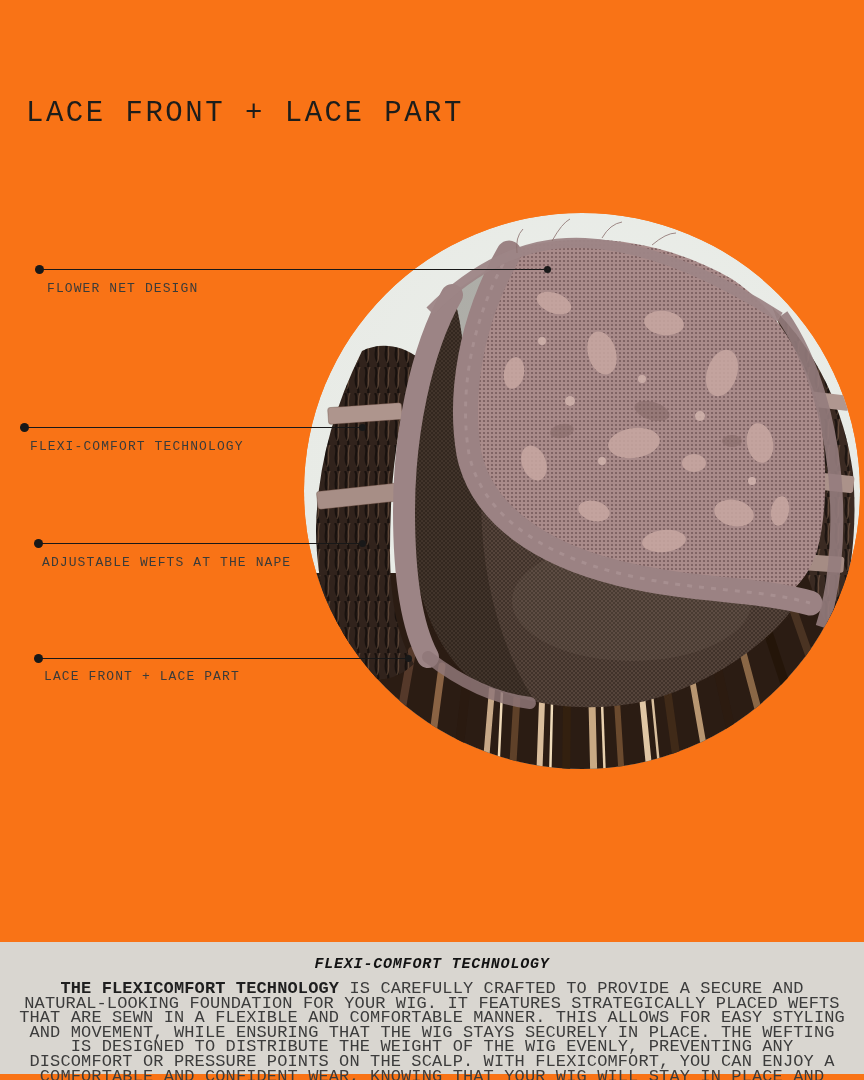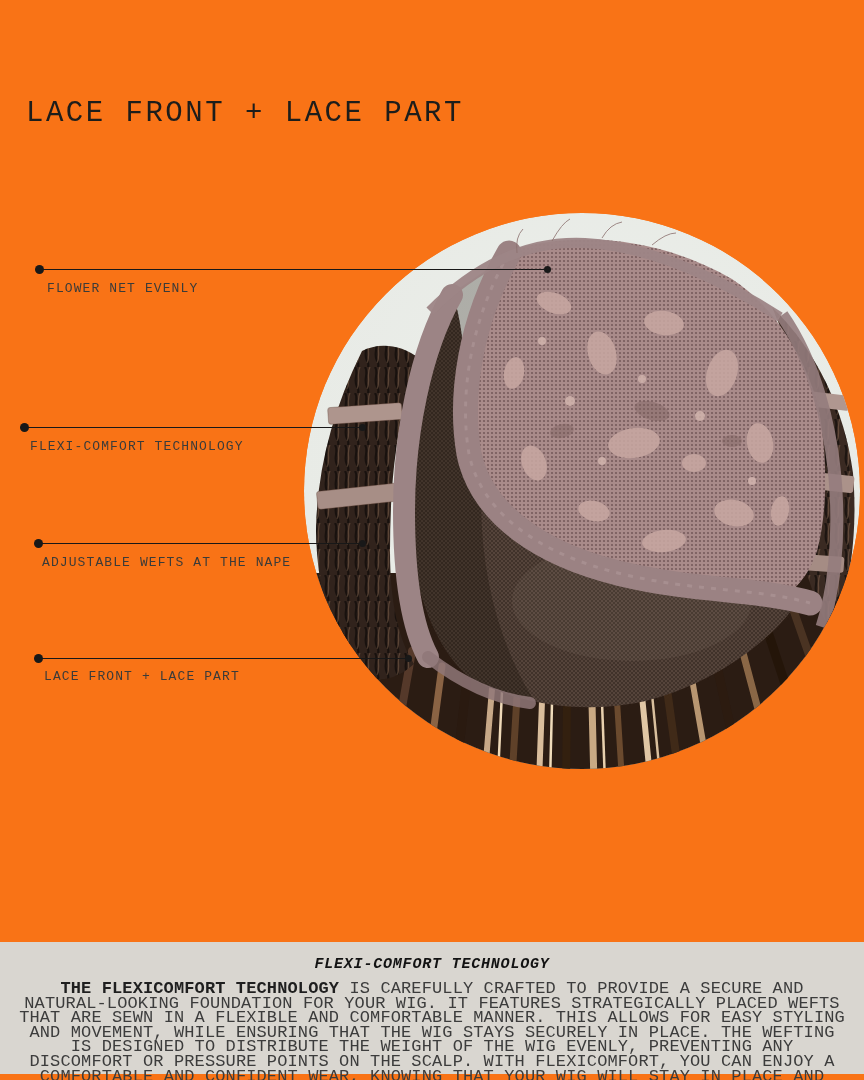--- a/index.html
+++ b/index.html
@@ -204,21 +204,21 @@
         </g>
       </g>
     </svg>
   </figure>
 
   <div class="callout c1">
     <span class="line">
       <span class="dot start"></span>
       <span class="dot end"></span>
     </span>
-    <span class="label">FLOWER NET EVENLY</span>
+    <span class="label">FLOWER NET DESIGN</span>
   </div>
 
   <div class="callout c2">
     <span class="line">
       <span class="dot start"></span>
       <span class="dot end"></span>
     </span>
     <span class="label">FLEXI-COMFORT TECHNOLOGY</span>
   </div>
 

